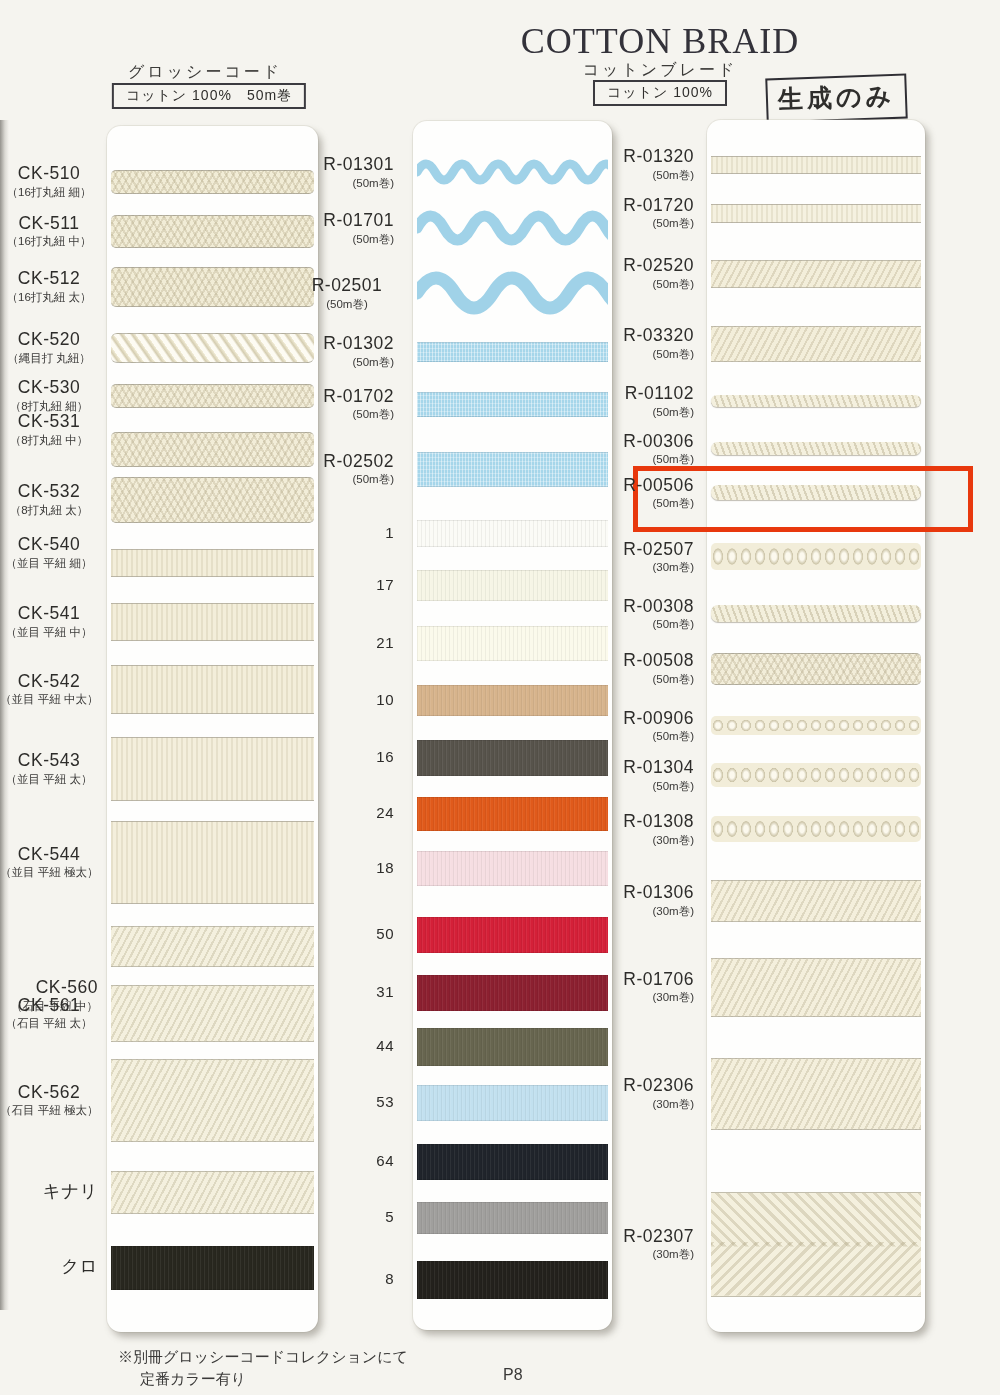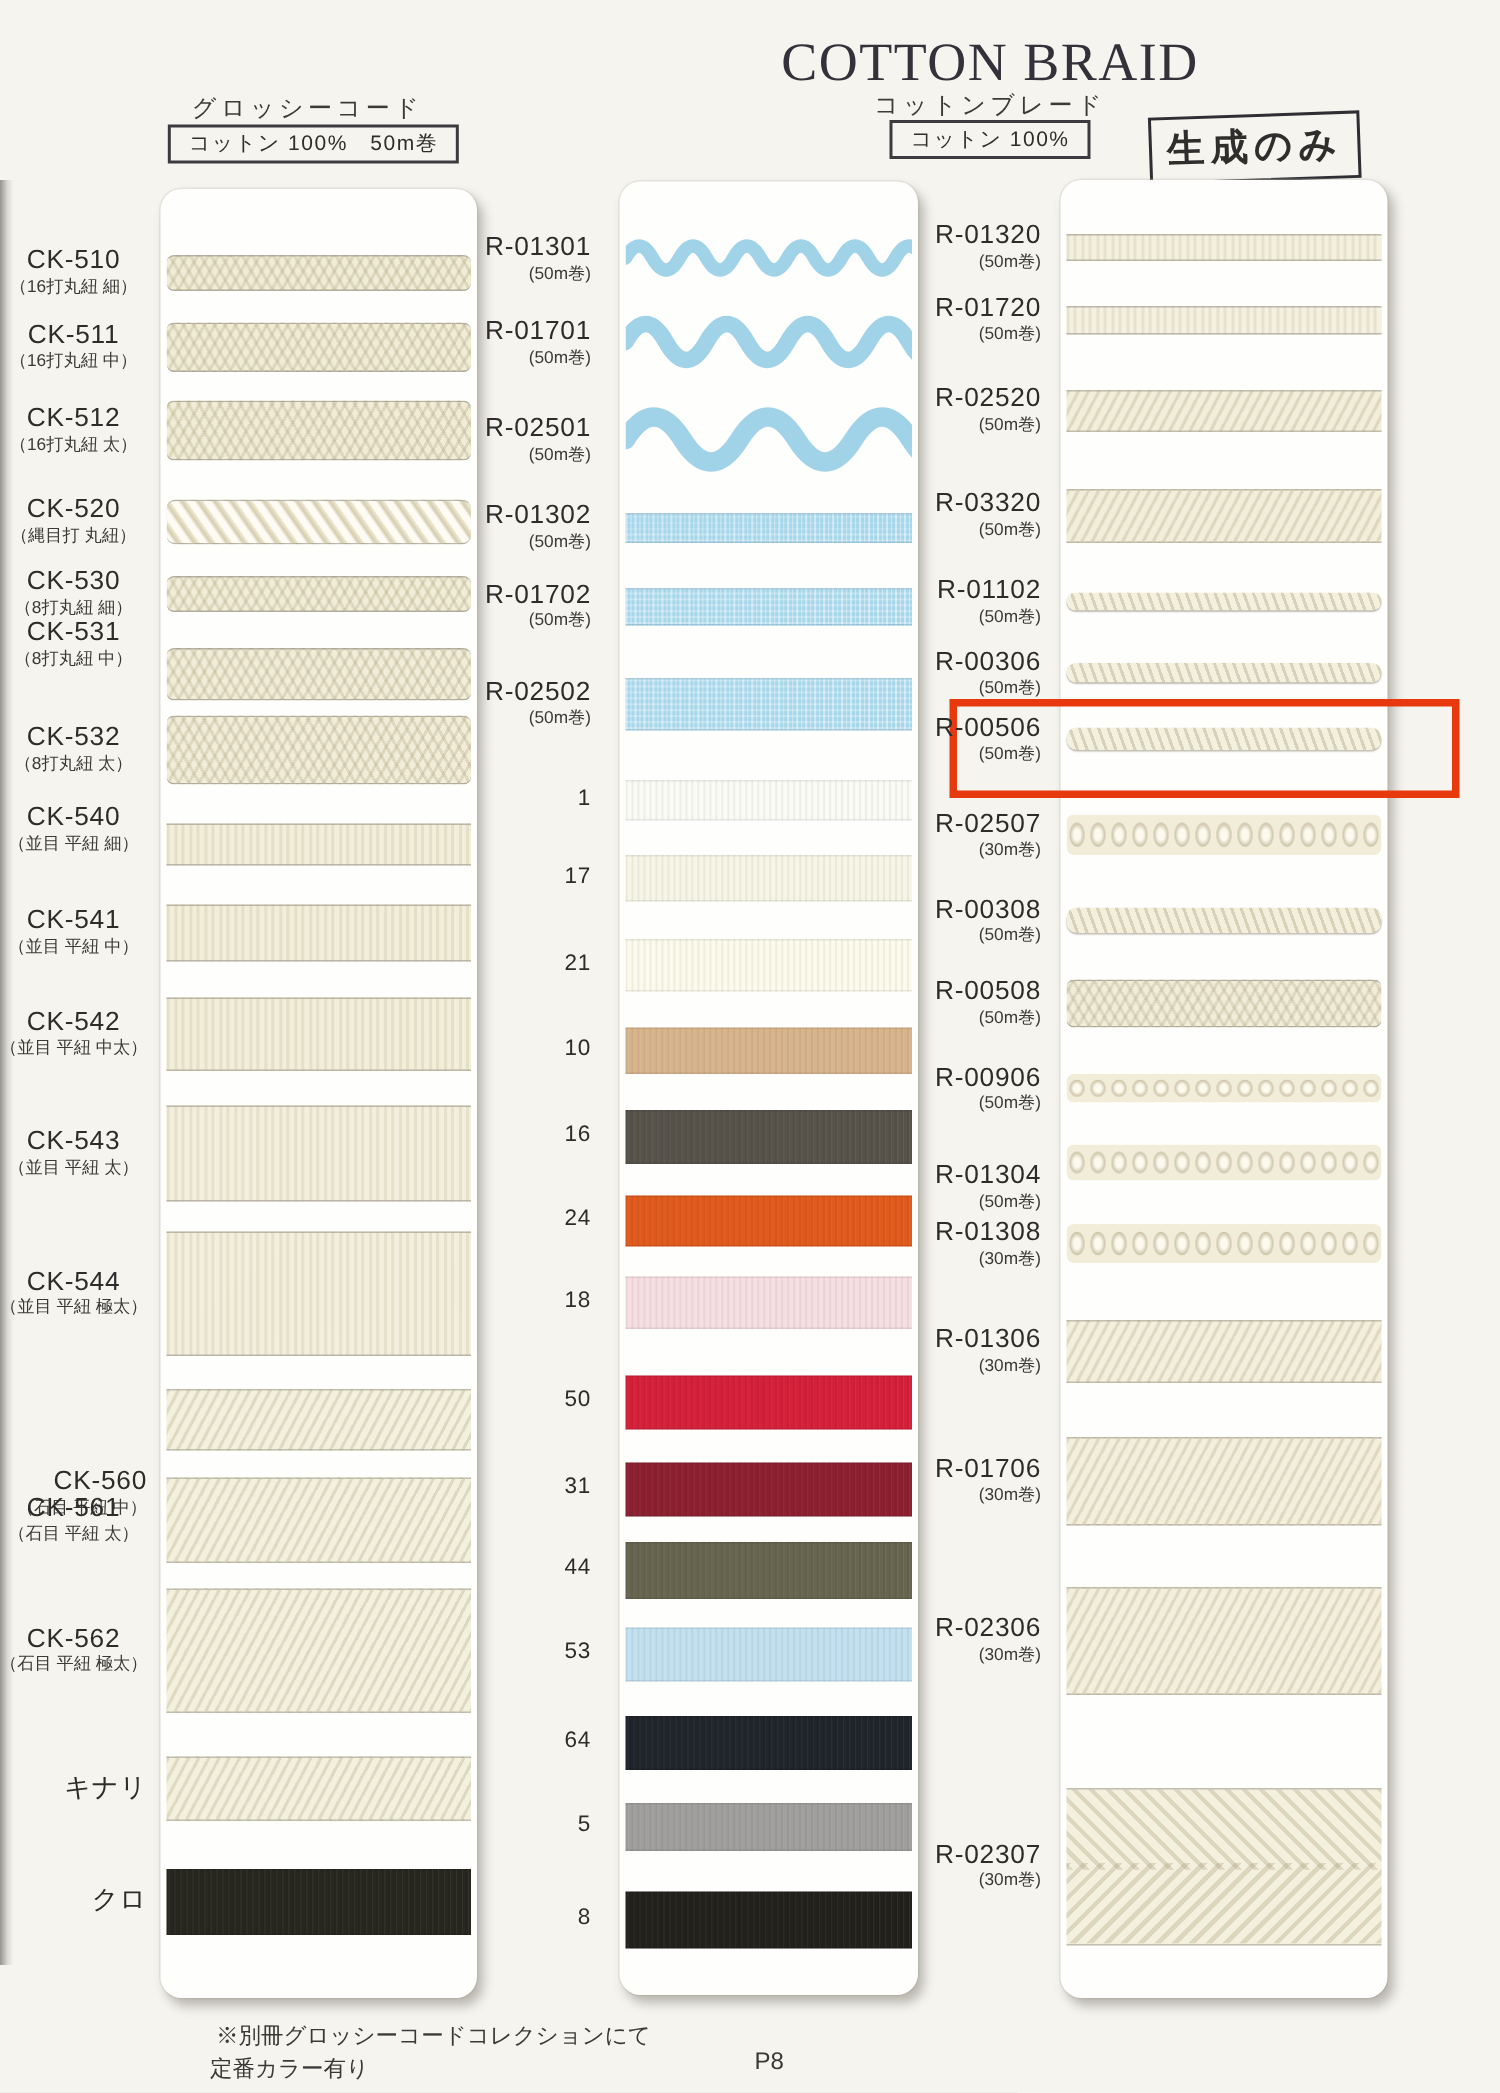--- a/index.html
+++ b/index.html
@@ -63,21 +63,21 @@
   <div class="subtitle" style="left:660px;top:60px;">コットンブレード</div>
   <div class="specbox" style="left:660px;top:80px;">コットン 100%</div>
   <div class="notebox" style="left:766px;top:76px;">生成のみ</div>
 
   <div class="card" style="left:107px;top:126px;width:211px;height:1206px;"></div>
   <div class="card" style="left:413px;top:121px;width:199px;height:1209px;"></div>
   <div class="card" style="left:707px;top:120px;width:218px;height:1212px;"></div>
 
   <div class="redbox" id="redbox" style="left: 633px; top: 466px; width: 330px; height: 56px; border: 5px solid rgb(232, 56, 13);"></div>
 
-  <div class="footnote" style="left:118px;top:1348px;margin-left:26px;">※別冊グロッシーコードコレクションにて</div>
+  <div class="footnote" style="left:118px;top:1348px;">※別冊グロッシーコードコレクションにて</div>
   <div class="footnote" style="left:140px;top:1370px;">定番カラー有り</div>
   <div class="pagenum" style="left:503px;top:1366px;">P8</div>
 <div class="swatch tex-braid" style="left: 111px; width: 203px; top: 170px; height: 22px; background-color: rgb(241, 236, 214);"></div>
     <div class="label" style="left: 0px; width: 98px; top: 181px; text-align: center;">
       <span class="code">CK-510</span>
       <span class="desc">（16打丸紐 細）</span>
     </div>
     <div class="swatch tex-braid" style="left: 111px; width: 203px; top: 215px; height: 31px; background-color: rgb(241, 236, 214);"></div>
     <div class="label" style="left: 0px; width: 98px; top: 230.5px; text-align: center;">
       <span class="code">CK-511</span>
@@ -166,21 +166,21 @@
     <div class="swatch tex-rickrack" style="left: 417px; width: 191px; top: 206px; height: 44px;"><svg width="191" height="44" viewBox="0 0 191 44">
         <path d="M0 22 Q 13.5 -2 27 22 Q 40.5 46 54 22 Q 67.5 -2 81 22 Q 94.5 46 108 22 Q 121.5 -2 135 22 Q 148.5 46 162 22 Q 175.5 -2 189 22 Q 202.5 46 216 22 Q 229.5 -2 243 22 Q 256.5 46 270 22" fill="none" stroke="#a0d2e8" stroke-width="11" stroke-linecap="round"></path>
       </svg></div>
     <div class="label" style="left: 300px; width: 94px; top: 228px; text-align: right;">
       <span class="code">R-01701</span>
       <span class="desc">(50m巻)</span>
     </div>
     <div class="swatch tex-rickrack" style="left: 417px; width: 191px; top: 268px; height: 50px;"><svg width="191" height="50" viewBox="0 0 191 50">
         <path d="M0 25 Q 19 -5 38 25 Q 57 55 76 25 Q 95 -5 114 25 Q 133 55 152 25 Q 171 -5 190 25 Q 209 55 228 25 Q 247 -5 266 25 Q 285 55 304 25" fill="none" stroke="#a0d2e8" stroke-width="13" stroke-linecap="round"></path>
       </svg></div>
-    <div class="label" style="left: 300px; width: 94px; top: 293px; text-align: right;">
+    <div class="label" style="left: 300px; width: 94px; top: 293px; text-align: center;">
       <span class="code">R-02501</span>
       <span class="desc">(50m巻)</span>
     </div>
     <div class="swatch tex-tape" style="left: 417px; width: 191px; top: 342px; height: 18px; background-color: rgb(166, 214, 234);"></div>
     <div class="label" style="left: 300px; width: 94px; top: 351px; text-align: right;">
       <span class="code">R-01302</span>
       <span class="desc">(50m巻)</span>
     </div>
     <div class="swatch tex-tape" style="left: 417px; width: 191px; top: 392px; height: 23px; background-color: rgb(166, 214, 234);"></div>
     <div class="label" style="left: 300px; width: 94px; top: 403.5px; text-align: right;">
@@ -297,21 +297,21 @@
     <div class="label" style="left: 608px; width: 86px; top: 668px; text-align: right;">
       <span class="code">R-00508</span>
       <span class="desc">(50m巻)</span>
     </div>
     <div class="swatch tex-loop" style="left: 711px; width: 210px; top: 716px; height: 19px; background-color: rgb(242, 237, 217);"></div>
     <div class="label" style="left: 608px; width: 86px; top: 725.5px; text-align: right;">
       <span class="code">R-00906</span>
       <span class="desc">(50m巻)</span>
     </div>
     <div class="swatch tex-loop" style="left: 711px; width: 210px; top: 763px; height: 24px; background-color: rgb(242, 237, 217);"></div>
-    <div class="label" style="left: 608px; width: 86px; top: 775px; text-align: right; margin-top: 16px;">
+    <div class="label" style="left: 608px; width: 86px; top: 775px; text-align: right;">
       <span class="code">R-01304</span>
       <span class="desc">(50m巻)</span>
     </div>
     <div class="swatch tex-loop" style="left: 711px; width: 210px; top: 816px; height: 26px; background-color: rgb(242, 237, 217);"></div>
     <div class="label" style="left: 608px; width: 86px; top: 829px; text-align: right;">
       <span class="code">R-01308</span>
       <span class="desc">(30m巻)</span>
     </div>
     <div class="swatch tex-twill" style="left: 711px; width: 210px; top: 880px; height: 40px; background-color: rgb(244, 239, 220);"></div>
     <div class="label" style="left: 608px; width: 86px; top: 900px; text-align: right;">

